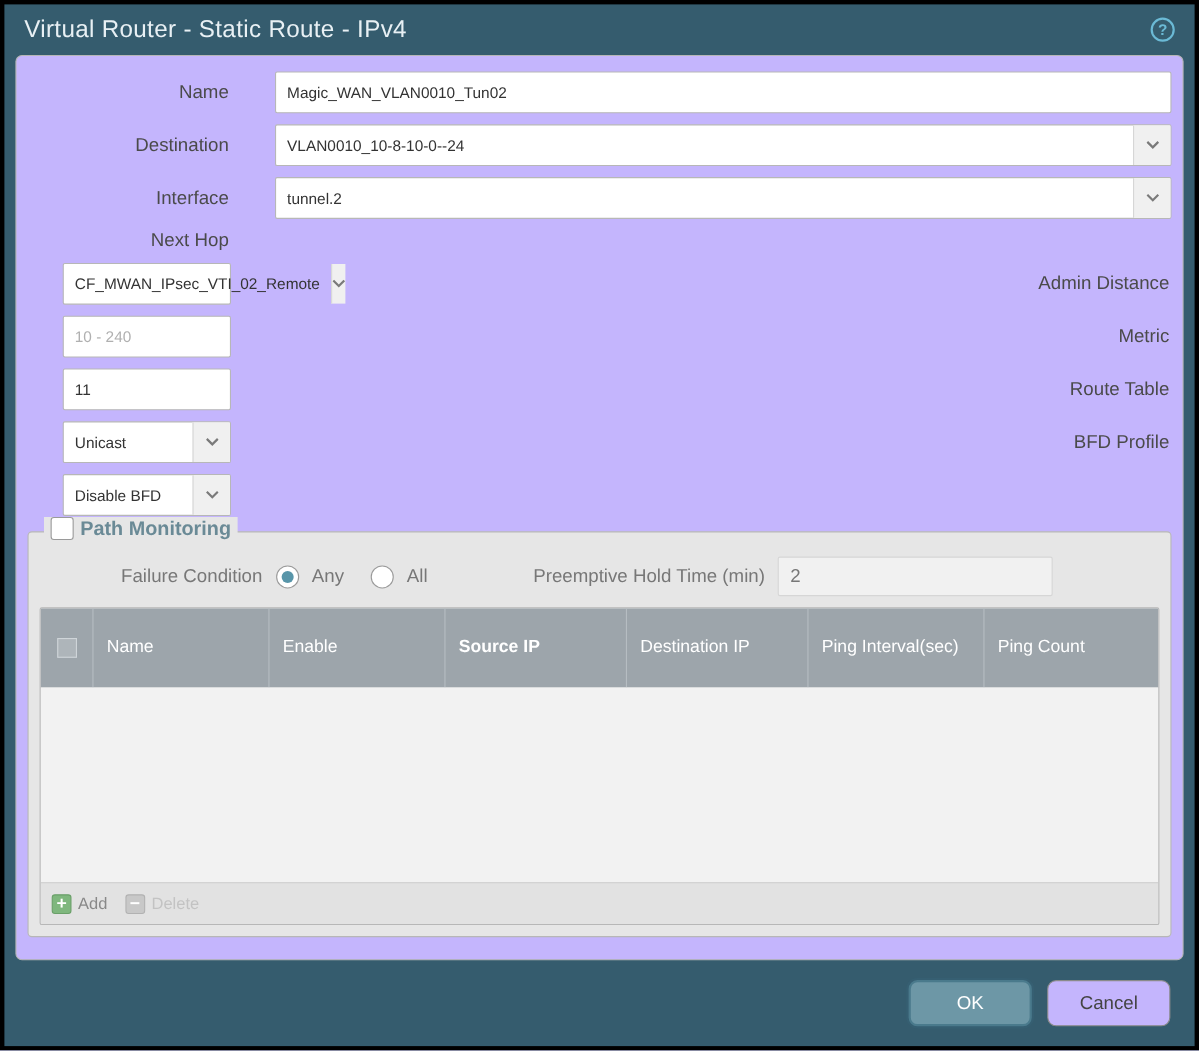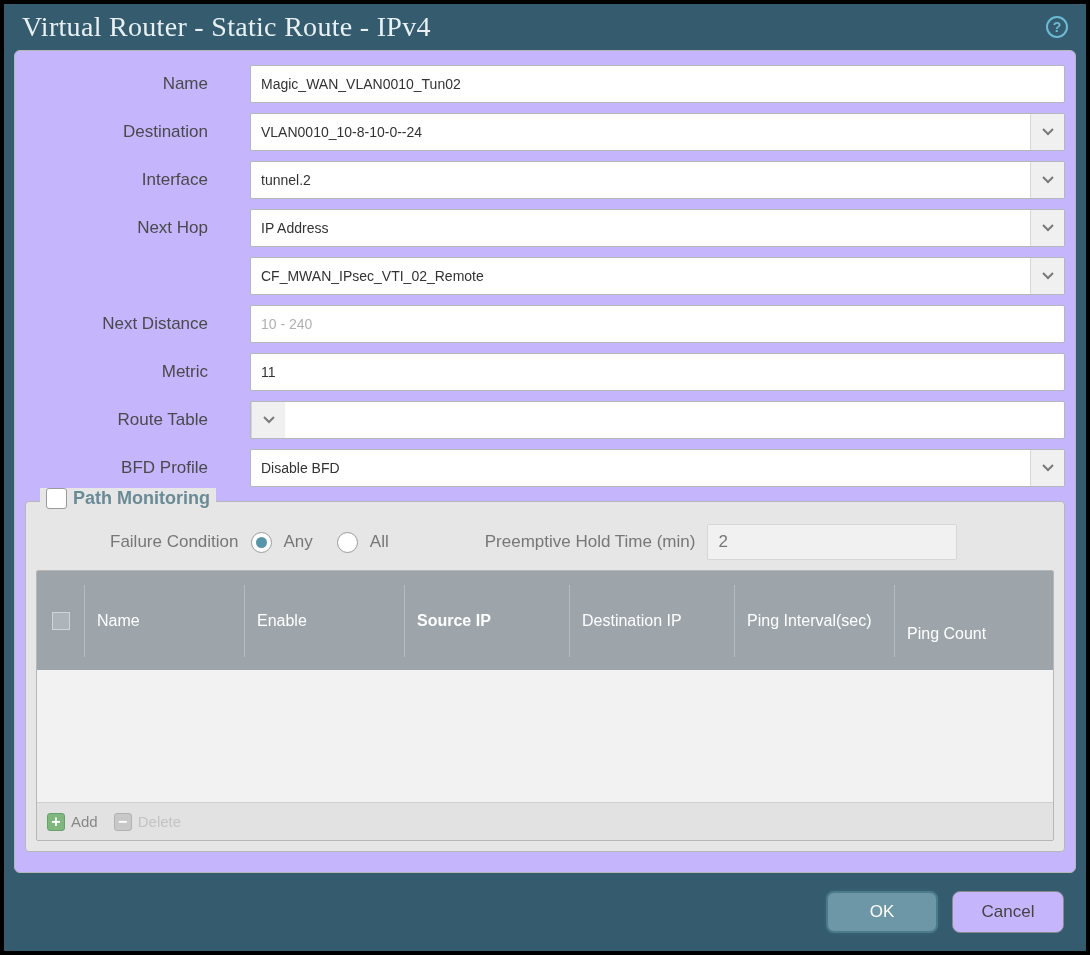--- a/index.html
+++ b/index.html
@@ -21,24 +21,23 @@
   }
   .titlebar {
     height: 46px;
     display: flex;
     align-items: center;
     justify-content: space-between;
     padding: 0 18px;
     color: #e8f0f4;
   }
   .titlebar .title {
-    font-size: 28px;
+    font-size: 22px;
     font-weight: 400;
     letter-spacing: 0.3px;
-    font-family: Liberation Serif, serif;
   }
   .help-icon {
     width: 22px;
     height: 22px;
     border: 2px solid #6bbad6;
     border-radius: 50%;
     display: flex;
     align-items: center;
     justify-content: center;
     color: #6bbad6;
@@ -193,21 +192,21 @@
     align-items: center;
     height: 72px;
   }
   .thead .th:last-child { border-right: none; }
   .col-chk { width: 48px; justify-content: center; }
   .col-name { width: 160px; }
   .col-enable { width: 160px; }
   .col-src { width: 165px; font-weight: bold; }
   .col-dst { width: 165px; }
   .col-ping { width: 160px; }
-  .col-count { flex: 1; margin-top: 27px; }
+  .col-count { flex: 1; }
   .tbody {
     flex: 1;
     background: #f2f2f2;
   }
   .tfoot {
     height: 38px;
     background: #e2e2e2;
     border-top: 1px solid #cfcfcf;
     display: flex;
     align-items: center;
@@ -307,51 +306,44 @@
       <div class="select-wrap">
         <div class="select-value">tunnel.2</div>
         <div class="select-arrow">
           <svg viewBox="0 0 12 8">
               <path d="M1 1 L6 6 L11 1" stroke="#7a7a7a" stroke-width="2" fill="none"></path>
             </svg>
         </div>
       </div>
 
       <div class="form-label">Next Hop</div>
-      <div class="select-wrap">
-        <div class="select-value">IP Address</div>
-        <div class="select-arrow">
-          <svg viewBox="0 0 12 8">
-              <path d="M1 1 L6 6 L11 1" stroke="#7a7a7a" stroke-width="2" fill="none"></path>
-            </svg>
-        </div>
-      </div>
 
       <div class="form-label"></div>
       <div class="select-wrap">
         <div class="select-value">CF_MWAN_IPsec_VTI_02_Remote</div>
         <div class="select-arrow">
           <svg viewBox="0 0 12 8">
               <path d="M1 1 L6 6 L11 1" stroke="#7a7a7a" stroke-width="2" fill="none"></path>
             </svg>
         </div>
       </div>
 
-      <div class="form-label">Next Distance</div>
+      <div class="form-label">Admin Distance</div>
       <div class="text-input">
         <span class="placeholder">10 - 240</span>
       </div>
 
       <div class="form-label">Metric</div>
       <div class="text-input">
         <span>11</span>
       </div>
 
       <div class="form-label">Route Table</div>
       <div class="select-wrap">
+        <div class="select-value">Unicast</div>
         <div class="select-arrow">
           <svg viewBox="0 0 12 8">
               <path d="M1 1 L6 6 L11 1" stroke="#7a7a7a" stroke-width="2" fill="none"></path>
             </svg>
         </div>
       </div>
 
       <div class="form-label">BFD Profile</div>
       <div class="select-wrap">
         <div class="select-value">Disable BFD</div>

